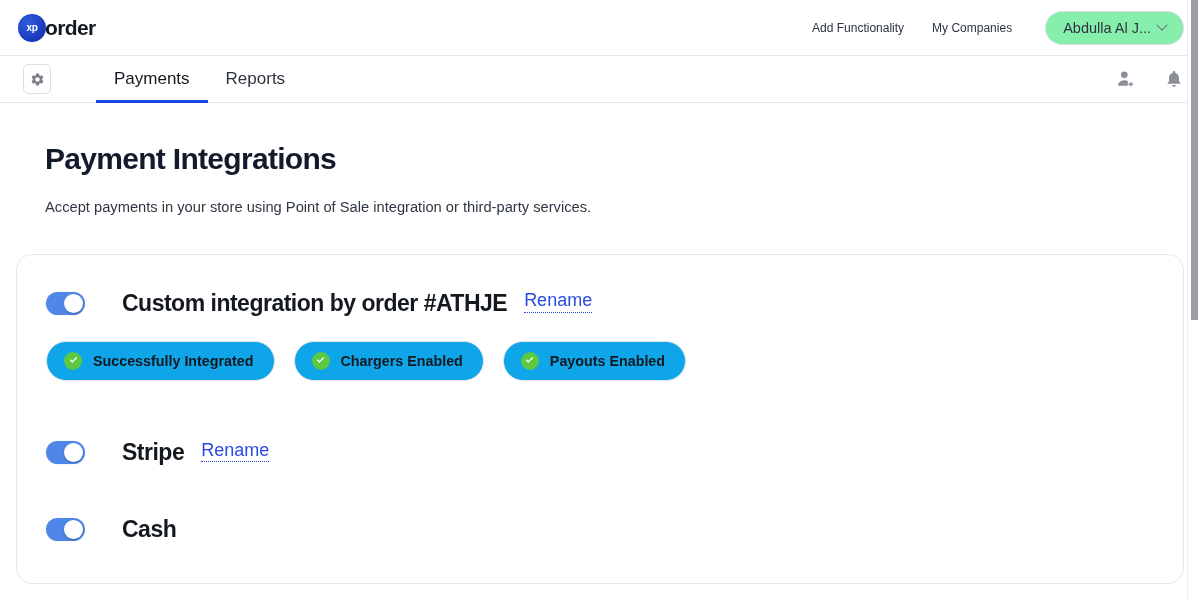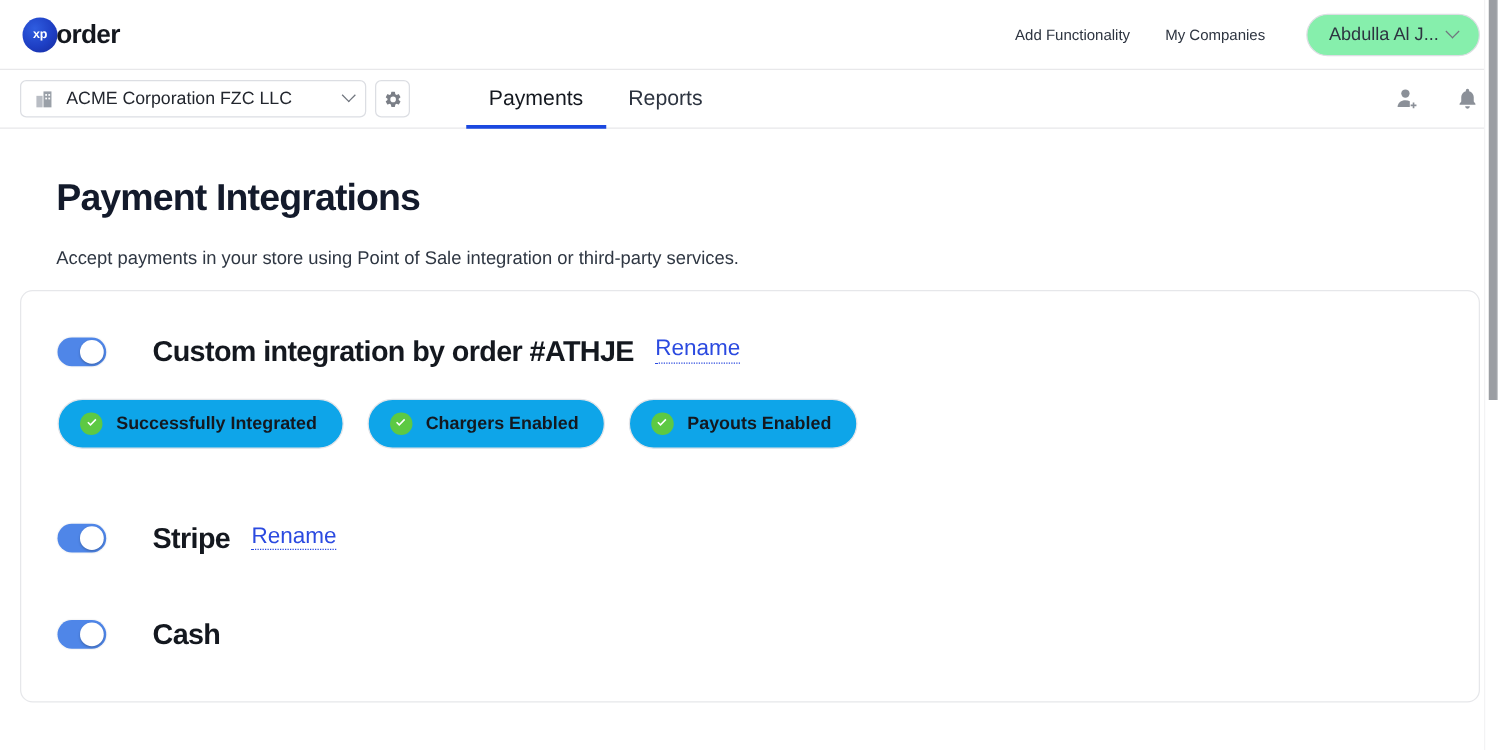--- a/index.html
+++ b/index.html
@@ -180,23 +180,23 @@
     color: #131a2b;
     margin: 39px 0 0 29px;
   }
   .page-sub {
     font-size: 14.7px;
     color: #2f3743;
     margin: 23px 0 0 29px;
   }
 
   .card {
-    margin-top: 17px;
+    margin-top: 39px;
     border: 1px solid #e6e7ea;
-    border-radius: 10px;
+    border-radius: 16px;
     background: #fff;
     padding: 34px 29px 40px 29px;
   }
 
   .integration-head {
     display: flex;
     align-items: center;
     gap: 0;
   }
   .toggle {
@@ -293,32 +293,20 @@
     <div class="topnav-link">Add Functionality</div>
     <div class="topnav-link">My Companies</div>
     <div class="user-pill">
       <span>Abdulla Al J...</span>
       <span class="chev"></span>
     </div>
   </div>
 </div>
 
 <div class="subbar">
-  <div class="company-select">
-    <svg class="building-icon" width="17" height="17" viewBox="0 0 24 24">
-      <rect x="3" y="8" width="7" height="13" fill="#b9bdc4"></rect>
-      <rect x="11" y="3" width="9" height="18" fill="#9aa0a8"></rect>
-      <rect x="13" y="6" width="2" height="2" fill="#ffffff"></rect>
-      <rect x="16.5" y="6" width="2" height="2" fill="#ffffff"></rect>
-      <rect x="13" y="10" width="2" height="2" fill="#ffffff"></rect>
-      <rect x="16.5" y="10" width="2" height="2" fill="#ffffff"></rect>
-    </svg>
-    <span class="company-name">ACME Corporation FZC LLC</span>
-    <span class="chev"></span>
-  </div>
 
   <div class="gear-btn">
     <svg width="15" height="15" viewBox="0 0 24 24">
       <path fill="#7b7f87" d="M19.14 12.94a7.07 7.07 0 0 0 0-1.88l2.03-1.58a.5.5 0 0 0 .12-.63l-1.92-3.32a.5.5 0 0 0-.6-.22l-2.39.96a7.2 7.2 0 0 0-1.62-.94l-.36-2.54a.5.5 0 0 0-.5-.42h-3.84a.5.5 0 0 0-.5.42l-.36 2.54c-.58.24-1.12.56-1.62.94l-2.39-.96a.5.5 0 0 0-.6.22L2.67 8.85a.5.5 0 0 0 .12.63l2.03 1.58a7.07 7.07 0 0 0 0 1.88l-2.03 1.58a.5.5 0 0 0-.12.63l1.92 3.32c.12.21.37.3.6.22l2.39-.96c.5.38 1.04.7 1.62.94l.36 2.54c.4.25.25.42.5.42h3.84c.25 0 .46-.17.5-.42l.36-2.54c.58-.24 1.12-.56 1.62-.94l2.39.96c.23.08.48-.1.6-.22l1.92-3.32a.5.5 0 0 0-.12-.63l-2.03-1.58zM12 15.6A3.6 3.6 0 1 1 12 8.4a3.6 3.6 0 0 1 0 7.2z"></path>
     </svg>
   </div>
 
   <div class="tabs">
     <div class="tab active">
       <span>Payments</span>

